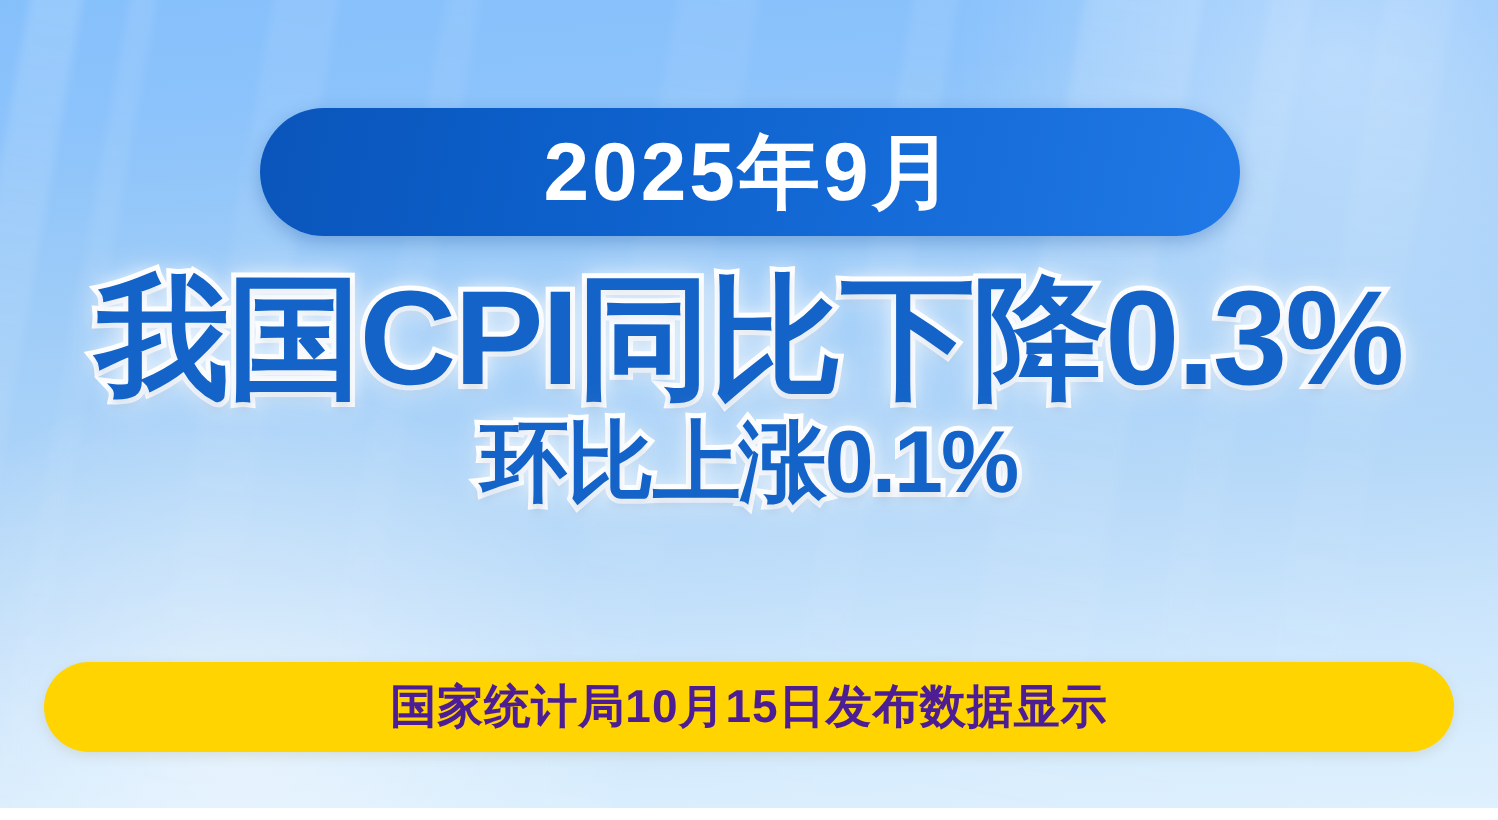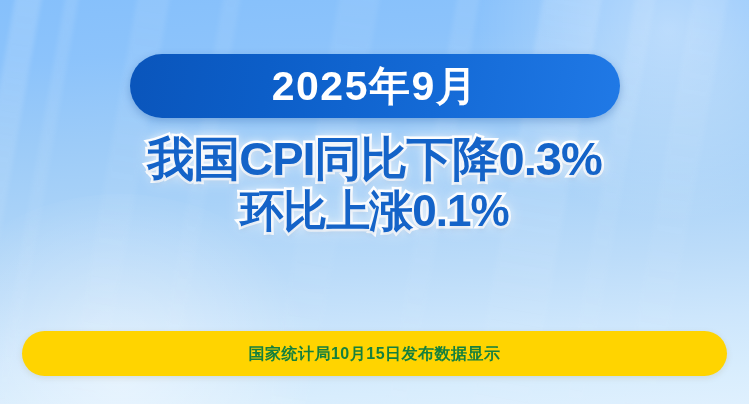--- a/index.html
+++ b/index.html
@@ -115,40 +115,40 @@
     letter-spacing: -1px;
     white-space: nowrap;
     -webkit-text-stroke: 5px #ffffff;
     paint-order: stroke fill;
     text-shadow:
        0 0 9px rgba(255,255,255,0.95),
        0 0 18px rgba(255,255,255,0.75),
        0 3px 5px rgba(36,92,165,0.30);
     font-family: "Liberation Sans", "DejaVu Sans", sans-serif;
   }
-  .headline-line-1 { font-size: 47px; }
+  .headline-line-1 { font-size: 67px; }
   .headline-line-2 { font-size: 44px; margin-top: 4px; }
 
   
   .source-pill {
     position: absolute;
     left: 22px;
     top: 331px;
     width: 705px;
     height: 45px;
     border-radius: 23px;
     background: #ffd400;
     display: flex;
     align-items: center;
     justify-content: center;
     box-shadow: 0 2px 6px rgba(120,100,0,0.13);
   }
   .source-pill-label {
-    color: #15803d;
-    font-size: 16px;
+    color: #4c1d95;
+    font-size: 23px;
     font-weight: 700;
     letter-spacing: 0.5px;
     line-height: 1;
     white-space: nowrap;
     font-family: "Liberation Sans", "DejaVu Sans", sans-serif;
   }
 </style>
 </head>
 <body>
 

